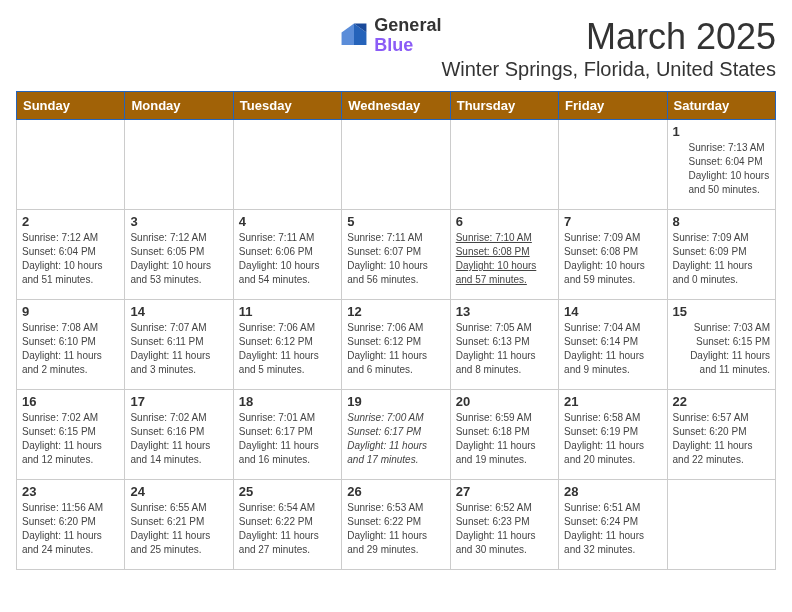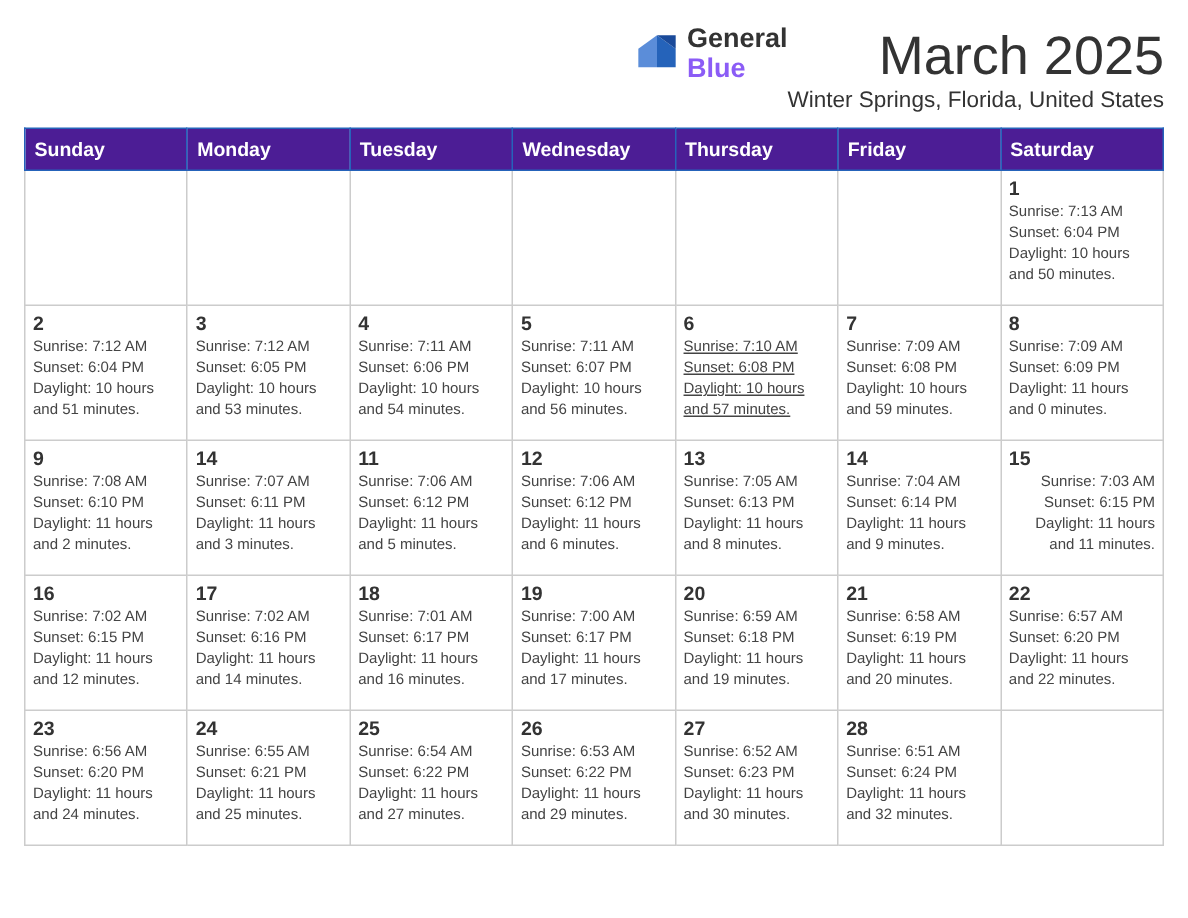--- a/index.html
+++ b/index.html
@@ -34,30 +34,30 @@
     }
     .title-block {
       text-align: right;
     }
     .month-title {
       font-size: 36px;
       font-weight: normal;
       color: #333;
     }
     .location {
-      font-size: 15px;
+      font-size: 20px;
       color: #333;
     }
     .calendar {
       width: 100%;
       border-collapse: collapse;
       border: 1px solid #ccc;
     }
     .calendar th {
-      background: #4c1d95;
+      background: #a16207;
       color: #fff;
       font-size: 13px;
       font-weight: bold;
       padding: 6px 6px;
       text-align: left;
       border: 1px solid #2563ba;
     }
     .calendar td {
       vertical-align: top;
       width: 108px;
@@ -123,21 +123,21 @@
   <tbody id="calendar-body">
   <tr class="week-row">
         <td class="empty-cell"></td>
         <td class="empty-cell"></td>
         <td class="empty-cell"></td>
         <td class="empty-cell"></td>
         <td class="empty-cell"></td>
         <td class="empty-cell"></td>
         <td>
           <span class="day-number">1</span>
-          <div class="day-info" style="white-space: pre-line;">Sunrise: 7:13 AM
+          <div class="day-info" style="white-space: pre-line; margin-left: 16px;">Sunrise: 7:13 AM
 Sunset: 6:04 PM
 Daylight: 10 hours and 50 minutes.</div>
         </td>
       </tr>
       <tr class="week-row">
         <td>
           <span class="day-number">2</span>
           <div class="day-info" style="white-space: pre-line;">Sunrise: 7:12 AM
 Sunset: 6:04 PM
 Daylight: 10 hours and 51 minutes.</div>
@@ -237,21 +237,21 @@
 Daylight: 11 hours and 14 minutes.</div>
         </td>
         <td>
           <span class="day-number">18</span>
           <div class="day-info" style="white-space: pre-line;">Sunrise: 7:01 AM
 Sunset: 6:17 PM
 Daylight: 11 hours and 16 minutes.</div>
         </td>
         <td>
           <span class="day-number">19</span>
-          <div class="day-info" style="white-space: pre-line;">Sunrise: 7:00 AM
+          <div class="day-info" style="white-space: pre-line; font-style: italic;">Sunrise: 7:00 AM
 Sunset: 6:17 PM
 Daylight: 11 hours and 17 minutes.</div>
         </td>
         <td>
           <span class="day-number">20</span>
           <div class="day-info" style="white-space: pre-line;">Sunrise: 6:59 AM
 Sunset: 6:18 PM
 Daylight: 11 hours and 19 minutes.</div>
         </td>
         <td>
@@ -263,21 +263,21 @@
         <td>
           <span class="day-number">22</span>
           <div class="day-info" style="white-space: pre-line;">Sunrise: 6:57 AM
 Sunset: 6:20 PM
 Daylight: 11 hours and 22 minutes.</div>
         </td>
       </tr>
       <tr class="week-row">
         <td>
           <span class="day-number">23</span>
-          <div class="day-info" style="white-space: pre-line;">Sunrise: 6:56 AM
+          <div class="day-info" style="white-space: pre-line;">Sunrise: 11:56 AM
 Sunset: 6:20 PM
 Daylight: 11 hours and 24 minutes.</div>
         </td>
         <td>
           <span class="day-number">24</span>
           <div class="day-info" style="white-space: pre-line;">Sunrise: 6:55 AM
 Sunset: 6:21 PM
 Daylight: 11 hours and 25 minutes.</div>
         </td>
         <td>

